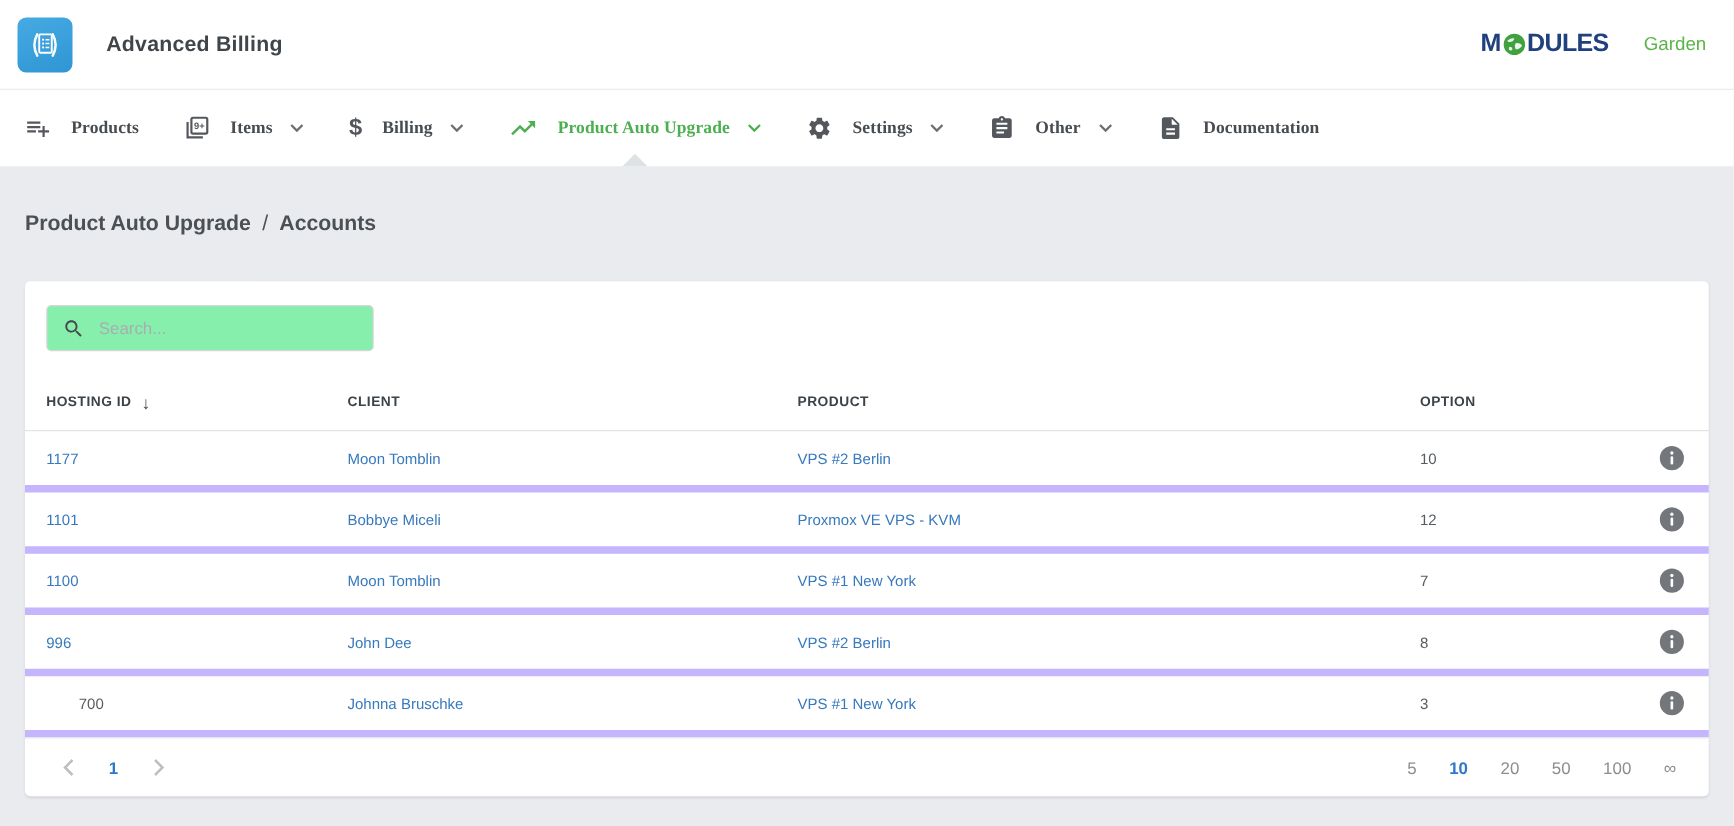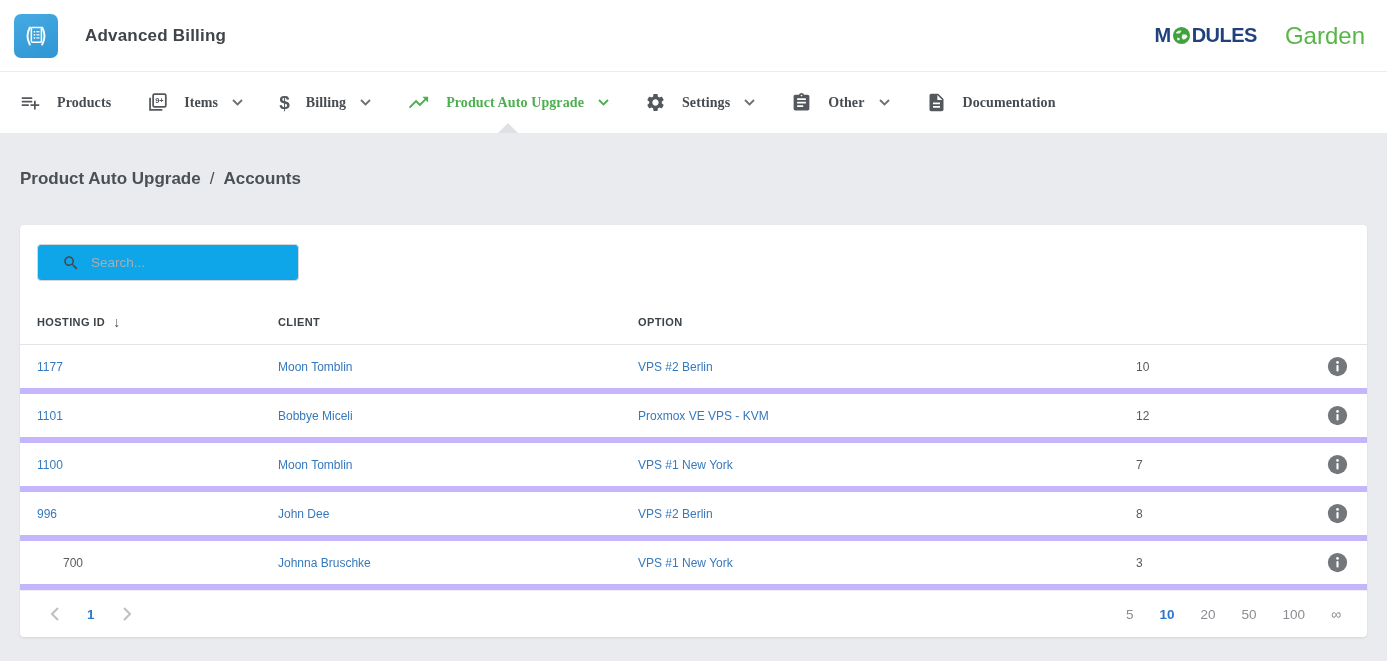--- a/index.html
+++ b/index.html
@@ -5,21 +5,21 @@
   * { margin:0; padding:0; box-sizing:border-box; }
   html,body { width:1387px; height:661px; overflow:hidden; }
   body { font-family:"Liberation Sans", sans-serif; background:#e9ebee; color:#474c51; }
 
   
   .topbar { height:72px; background:#fff; display:flex; align-items:center; padding:0 14px; border-bottom:1px solid #ececec;gap:8px; }
   .app-logo { width:44px; height:44px; border-radius:7px; background:linear-gradient(160deg,#46aae2,#2f96d4); display:flex; align-items:center; justify-content:center; flex:0 0 auto; }
   .app-title { font-size:17px; font-weight:700; color:#40454a; margin-left:19px; letter-spacing:.2px; }
   .brand { margin-left:auto; display:flex; align-items:center; margin-right:8px; }
   .brand .b-navy { color:#21417e; font-weight:700; font-size:20px; letter-spacing:-.5px; }
-  .brand .b-green { color:#58b547; font-weight:400; font-size:24px; letter-spacing:0;padding-left:28px; }
+  .brand .b-green { color:#58b547; font-weight:400; font-size:15px; letter-spacing:0;padding-left:28px; }
   .brand svg { margin:0 1px; display:block; }
 
   
   .mainnav { height:61px; background:#fff; display:flex; align-items:stretch; padding:0 20px; }
   .navitem { position:relative; display:flex; align-items:center; gap:16px; margin-right:36px; cursor:pointer; color:#474c51; }
   .navitem .nav-label { font-size:14px; font-weight:700; letter-spacing:.1px; white-space:nowrap;font-family:Liberation Serif, serif; }
   .navitem .nav-ico { display:flex; align-items:center; color:#54575b; }
   .navitem .chev { display:flex; align-items:center; color:#6b6f73; margin-left:-2px; }
   .navitem.active, .navitem.active .nav-ico, .navitem.active .chev { color:#4caf50; }
   .navitem.active::after { content:""; position:absolute; bottom:0; left:50%; transform:translateX(-50%);
@@ -27,21 +27,21 @@
   .dollar { font-size:19px; font-weight:700; line-height:1; color:#54575b; }
 
   
   .content { padding:0 20px; }
   .breadcrumb { display:flex; align-items:center; height:92px; font-size:17px; font-weight:700; color:#4b5055; gap:9px; }
   .breadcrumb .sep { color:#6e7control376; font-weight:400; }
 
   .card { background:#fff; border-radius:4px; box-shadow:0 1px 2px rgba(60,64,67,.12); height:412px; }
 
   .search-row { height:75px; display:flex; align-items:center; padding:0 17px; }
-  .searchbox { width:262px; height:37px; border:1px solid #d6d6d6; border-radius:4px; display:flex; align-items:center; padding:0 24px; gap:11px; background:#0ea5e9; }
+  .searchbox { width:262px; height:37px; border:1px solid #d6d6d6; border-radius:4px; display:flex; align-items:center; padding:0 12px; gap:11px; background:#86efac; }
   .searchbox input { border:none; outline:none; flex:1; font-size:13.5px; color:#474c51; font-family:"Liberation Sans",sans-serif; background:transparent; }
   .searchbox input::placeholder { color:#a8adb2; }
 
   .thead, .tr { display:grid; grid-template-columns:241px 360px 498px 170px 1fr; align-items:center; padding-left:17px; }
   .thead { height:45px; border-bottom:1px solid #e4e4e4; }
   .th { font-size:11px; font-weight:700; color:#3c4348; letter-spacing:.4px; display:flex; align-items:center; gap:8px; }
   .sort-arrow { font-size:14px; font-weight:400; color:#4a4f54; }
   .tr { height:49px; border-bottom:6px solid #c4b5fd; font-size:12px; }
   .tr:last-of-type { border-bottom:none; }
   a.lnk { color:#3779bd; text-decoration:none; cursor:pointer; }
@@ -197,20 +197,21 @@
       </div>
     </div>
 
     <div class="tbl">
       <div class="thead">
         <div class="th">
           <span>HOSTING ID</span>
           <span class="sort-arrow">↓</span>
         </div>
         <div class="th">CLIENT</div>
+        <div class="th">PRODUCT</div>
         <div class="th">OPTION</div>
         <div class="th"></div>
       </div>
 
       <div class="tr">
         <div class="td"><a class="lnk">1177</a></div>
         <div class="td"><a class="lnk">Moon Tomblin</a></div>
         <div class="td"><a class="lnk">VPS #2 Berlin</a></div>
         <div class="td opt">10</div>
         <div class="td icon-cell">

